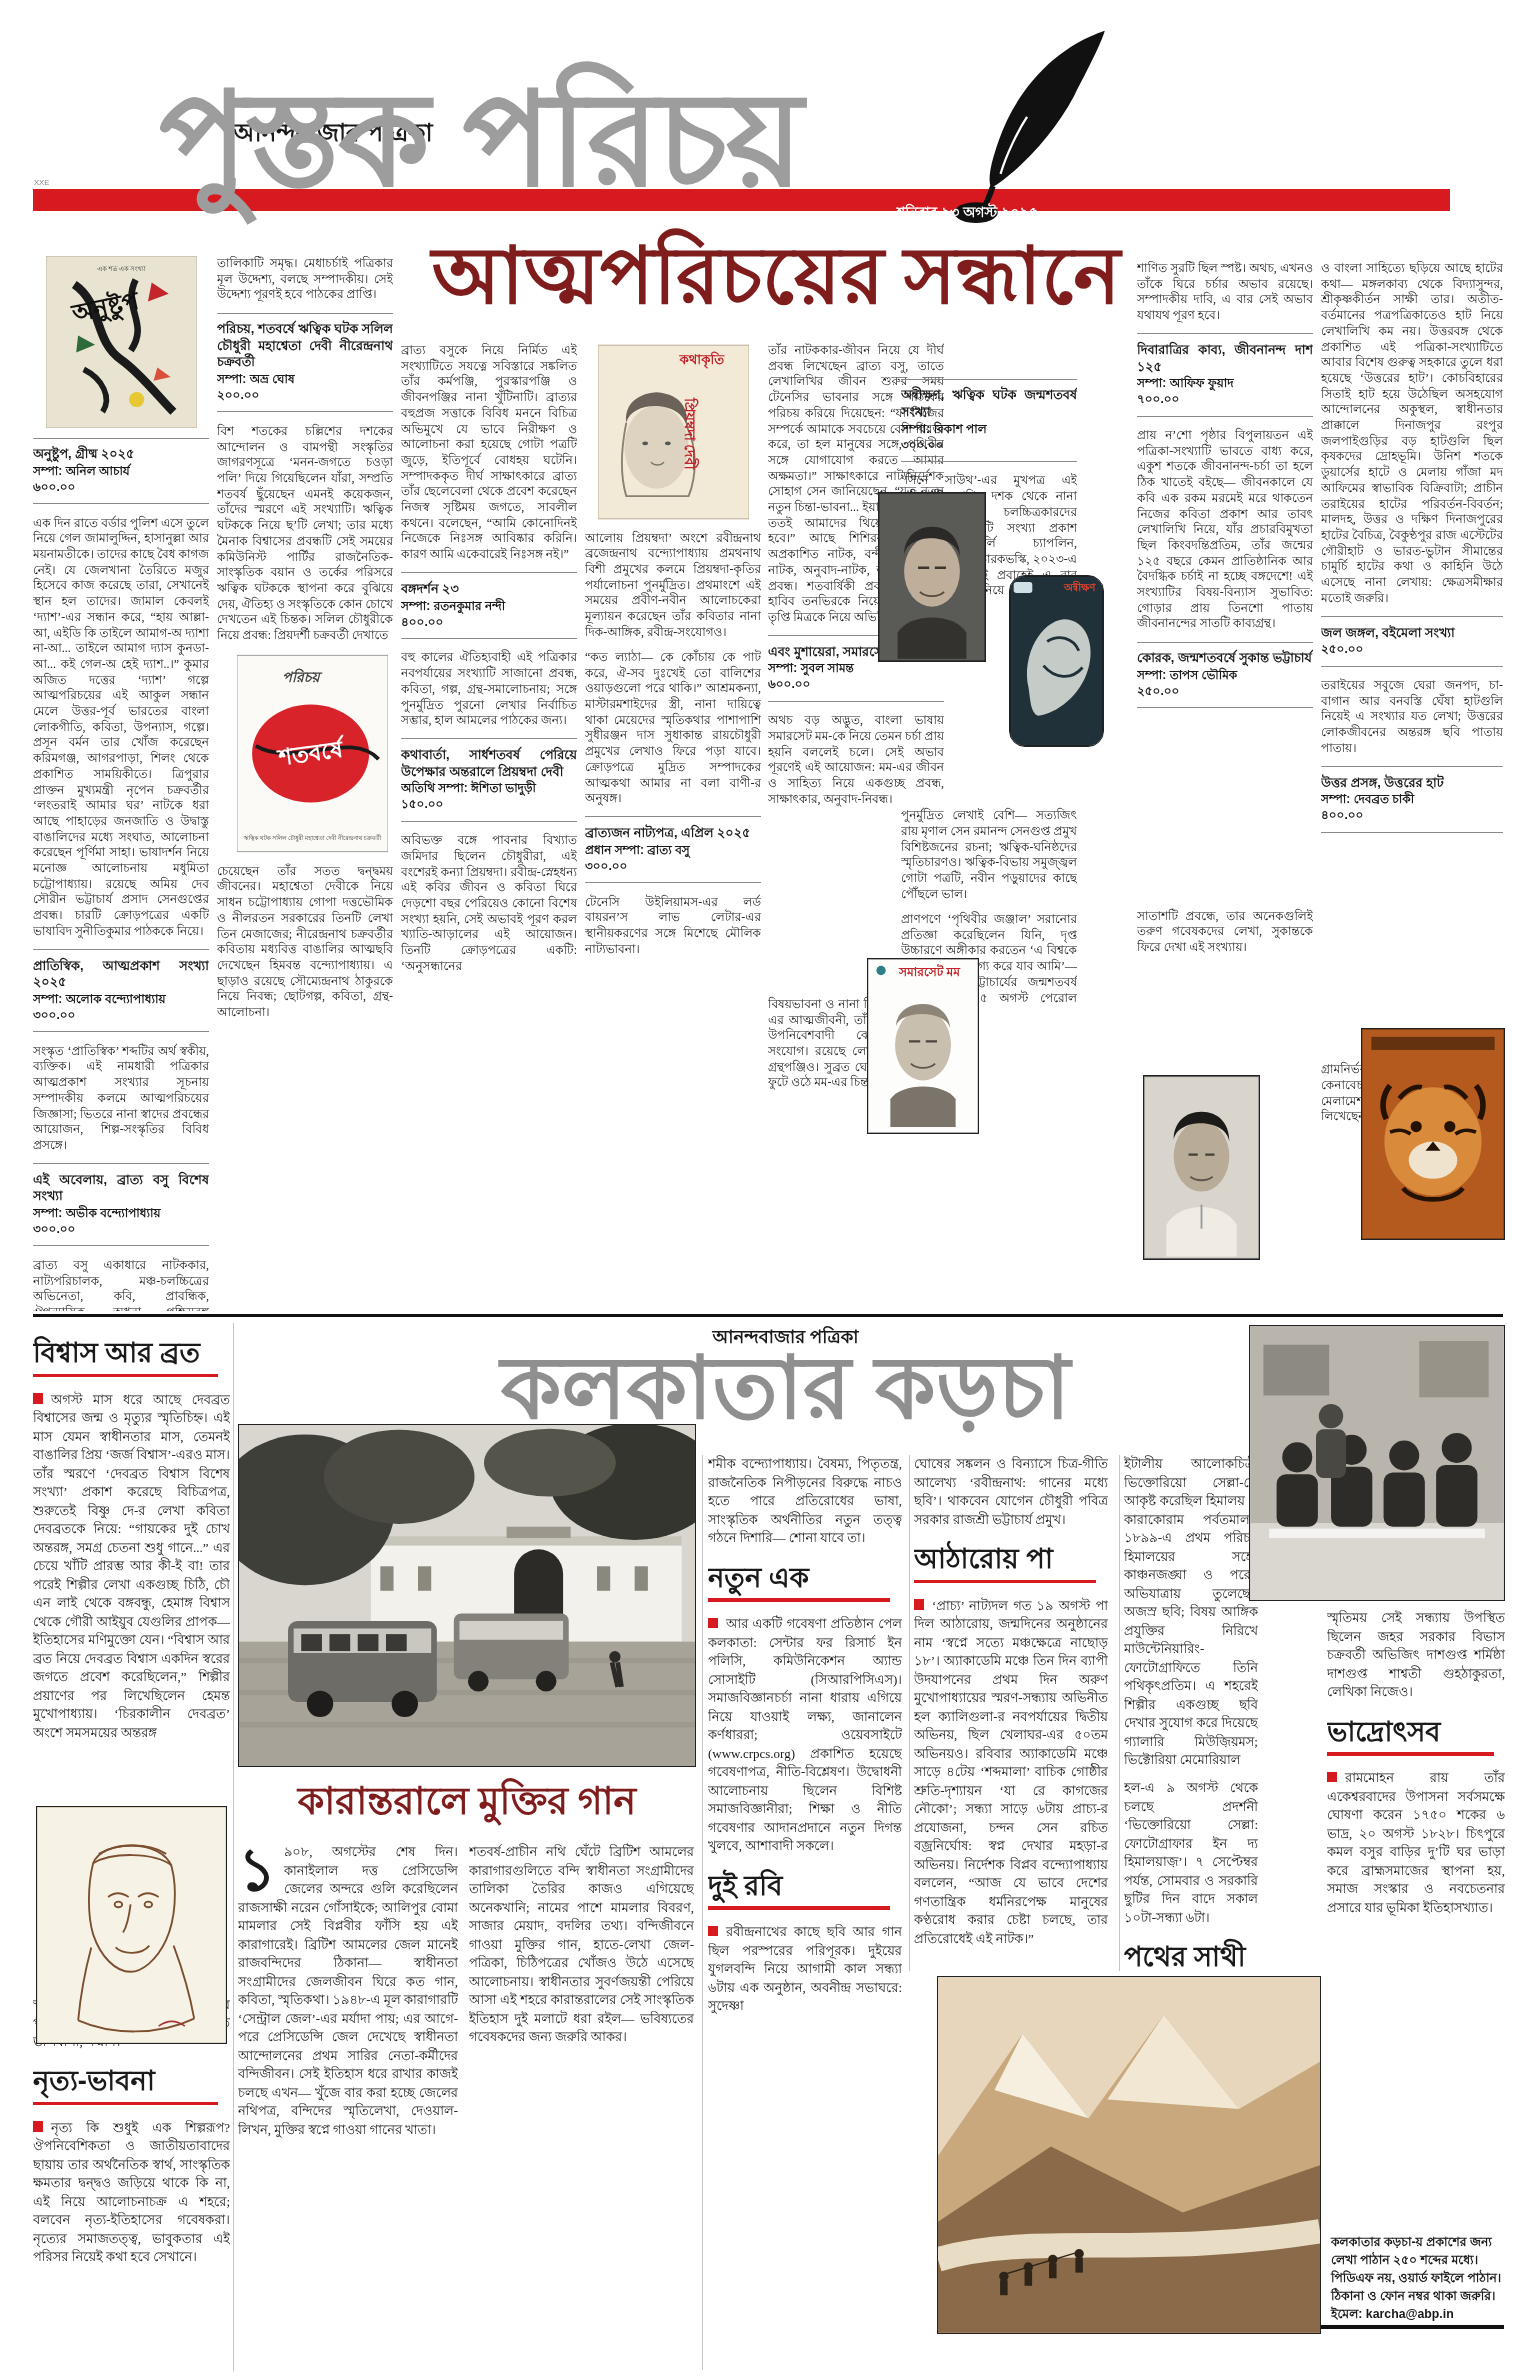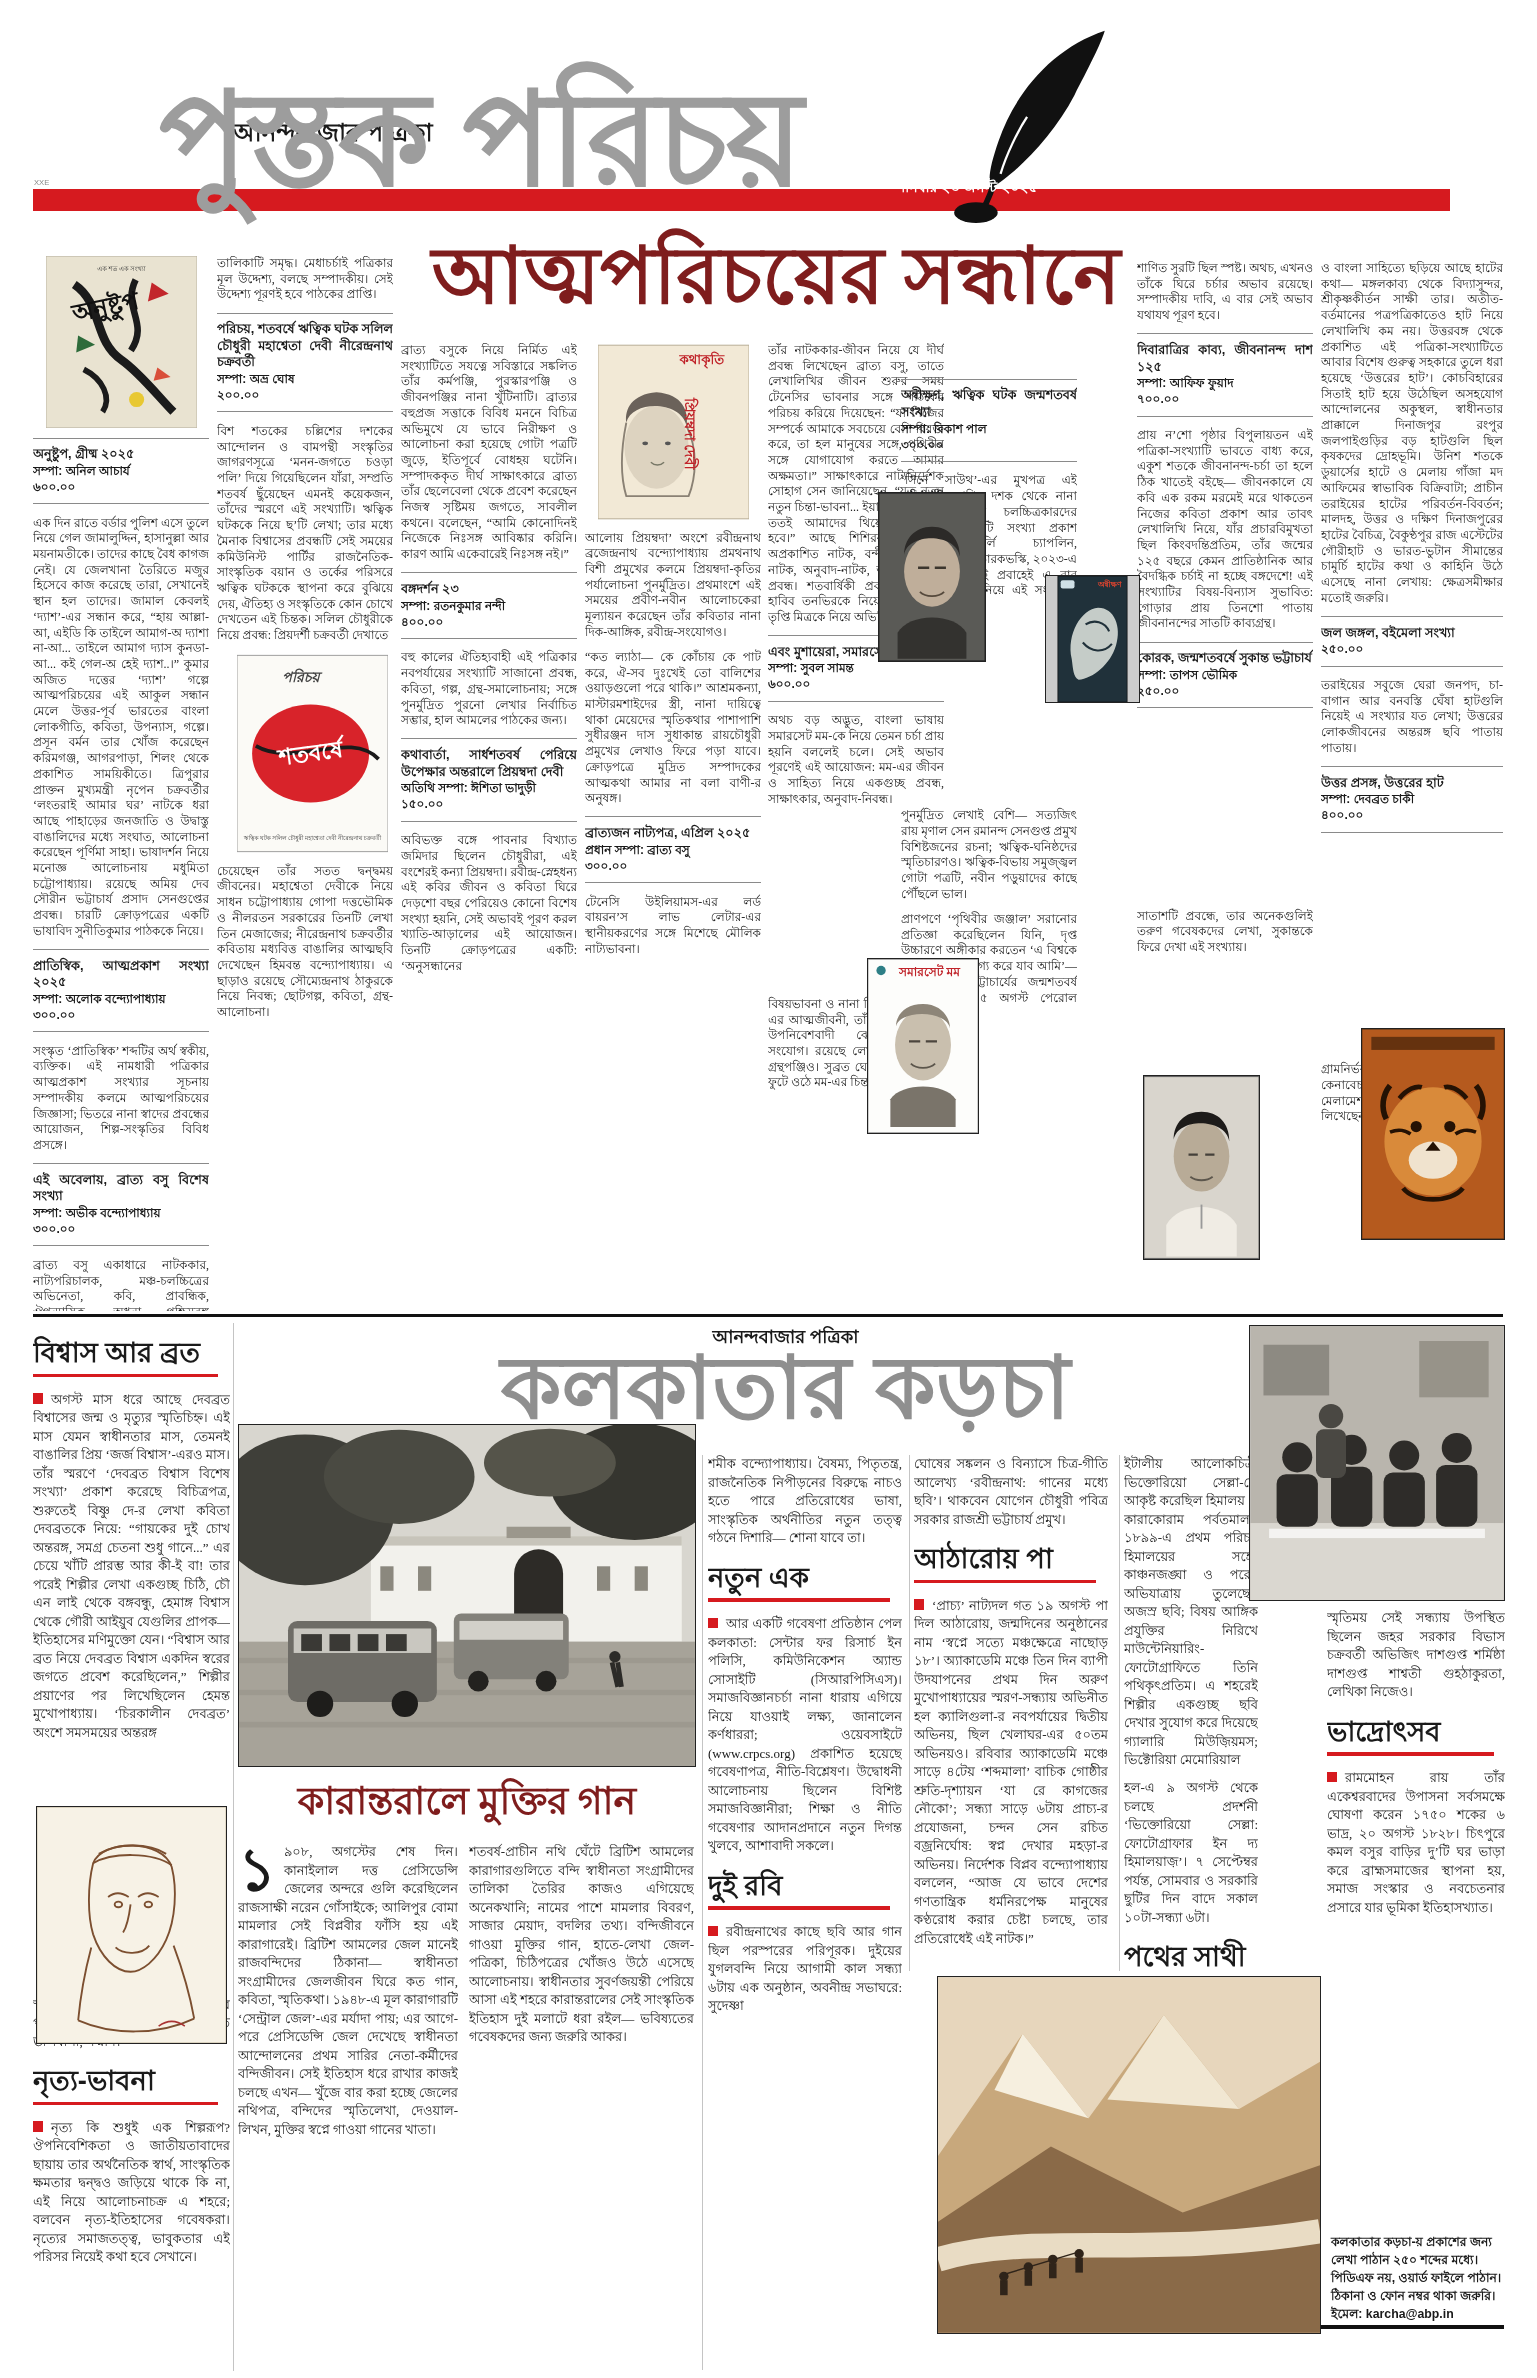--- a/index.html
+++ b/index.html
@@ -30,21 +30,21 @@
   svg{display:block;}
 </style>
 </head>
 <body>
 
 <div id="page">
 
   <div class="abs" style="left:34px;top:178px;font-size:7.6px;color:#888;font-family:'Liberation Sans',sans-serif;">XXE</div>
   <div class="abs brand" style="left:233px;top:114px;font-size:24.6px;">আনন্দবাজার পত্রিকা</div>
   <div class="abs" style="left:33px;top:189px;width:1417px;height:22px;background:var(--red);"></div>
-  <div class="abs" style="left:897px;top:176px;color:#fff;font-weight:700;font-size:14px;font-family:'Liberation Sans',sans-serif;z-index:5;">শনিবার ২৩ অগস্ট ২০২৫</div>
+  <div class="abs" style="left:897px;top:201px;color:#fff;font-weight:700;font-size:14px;font-family:'Liberation Sans',sans-serif;z-index:5;">শনিবার ২৩ অগস্ট ২০২৫</div>
   <div class="abs masthead-title" style="left:159px;top:74px;z-index:3;">পুস্তক পরিচয়</div>
   <div class="abs" style="left:885px;top:26.5px;width:251px;height:197px;z-index:4;">
     <svg viewBox="0 0 265 208" width="251" height="197">
       <path d="M232,4 C178,22 138,68 120,120 C112,143 108,160 112,170 C134,158 176,118 200,72 C214,45 228,18 232,4 Z" fill="#111"></path>
       <path d="M114,168 C110,180 104,192 100,198" stroke="#111" stroke-width="6" fill="none"></path>
       <ellipse cx="96" cy="196" rx="23" ry="11" fill="#111"></ellipse>
       <path d="M150,95 C140,110 128,135 122,155" stroke="#fff" stroke-width="2.4" fill="none"></path>
     </svg>
   </div>
 
@@ -362,21 +362,21 @@
       <svg viewBox="0 0 114 180" width="100%" height="100%">
    <rect width="114" height="180" fill="#5a5a56"></rect>
         <rect width="114" height="180" fill="none" stroke="#222"></rect>
    <ellipse cx="57" cy="84" rx="30" ry="38" fill="#bfae9a"></ellipse>
    <path d="M27,66 C31,42 83,42 87,68 C87,50 76,36 57,36 C38,36 27,50 27,66 Z" fill="#2c2a28"></path>
    <path d="M42,80 h12 M60,80 h12" stroke="#3c362e" stroke-width="2.6"></path>
    <path d="M44,106 C50,112 64,112 70,106" stroke="#55493c" stroke-width="2" fill="none"></path>
    <path d="M20,150 C32,128 82,128 94,150 L94,178 L20,178 Z" fill="#33322f"></path>
  </svg>
     </div>
-    <div class="photo-frame" style="left:1045px;top:575px;width:95px;height:128px;">
+    <div class="photo-frame" style="left:1009px;top:575px;width:95px;height:172px;border-radius:16px;">
       <svg viewBox="0 0 100 182" width="100%" height="100%">
    <rect width="100" height="182" fill="#20313a"></rect>
         <rect width="100" height="182" fill="none" stroke="#111"></rect>
    <rect x="4" y="6" width="20" height="12" rx="3" fill="#cfe0e6"></rect>
    <text x="92" y="16" font-size="11" text-anchor="end" fill="#e2452f" font-weight="bold">অন্বীক্ষণ</text>
    <path d="M20,120 C12,84 34,48 58,46 C82,46 92,74 84,100 C76,128 50,148 30,150 C22,146 22,134 20,120 Z" fill="#d7ded8" opacity="0.9"></path>
    <path d="M40,70 C52,62 68,66 74,80 M36,96 C48,110 66,112 78,98" stroke="#20313a" stroke-width="3" fill="none"></path>
  </svg>
     </div>
     <div class="photo-frame" style="left:867px;top:958px;width:112px;height:176px;">

